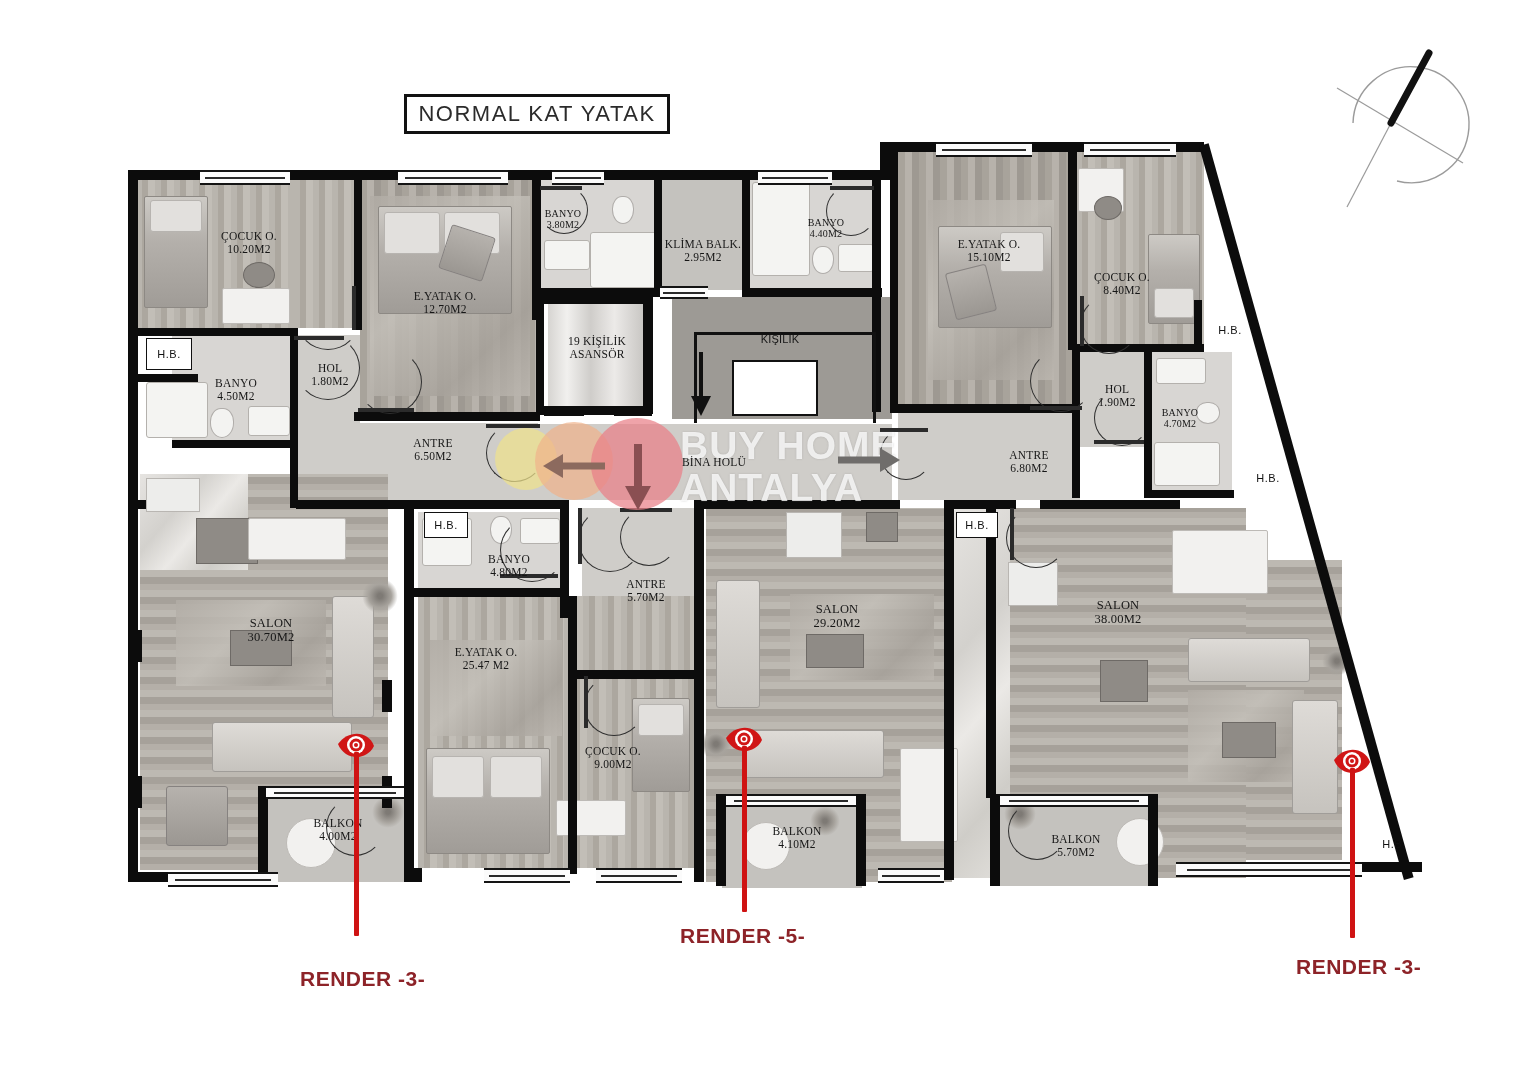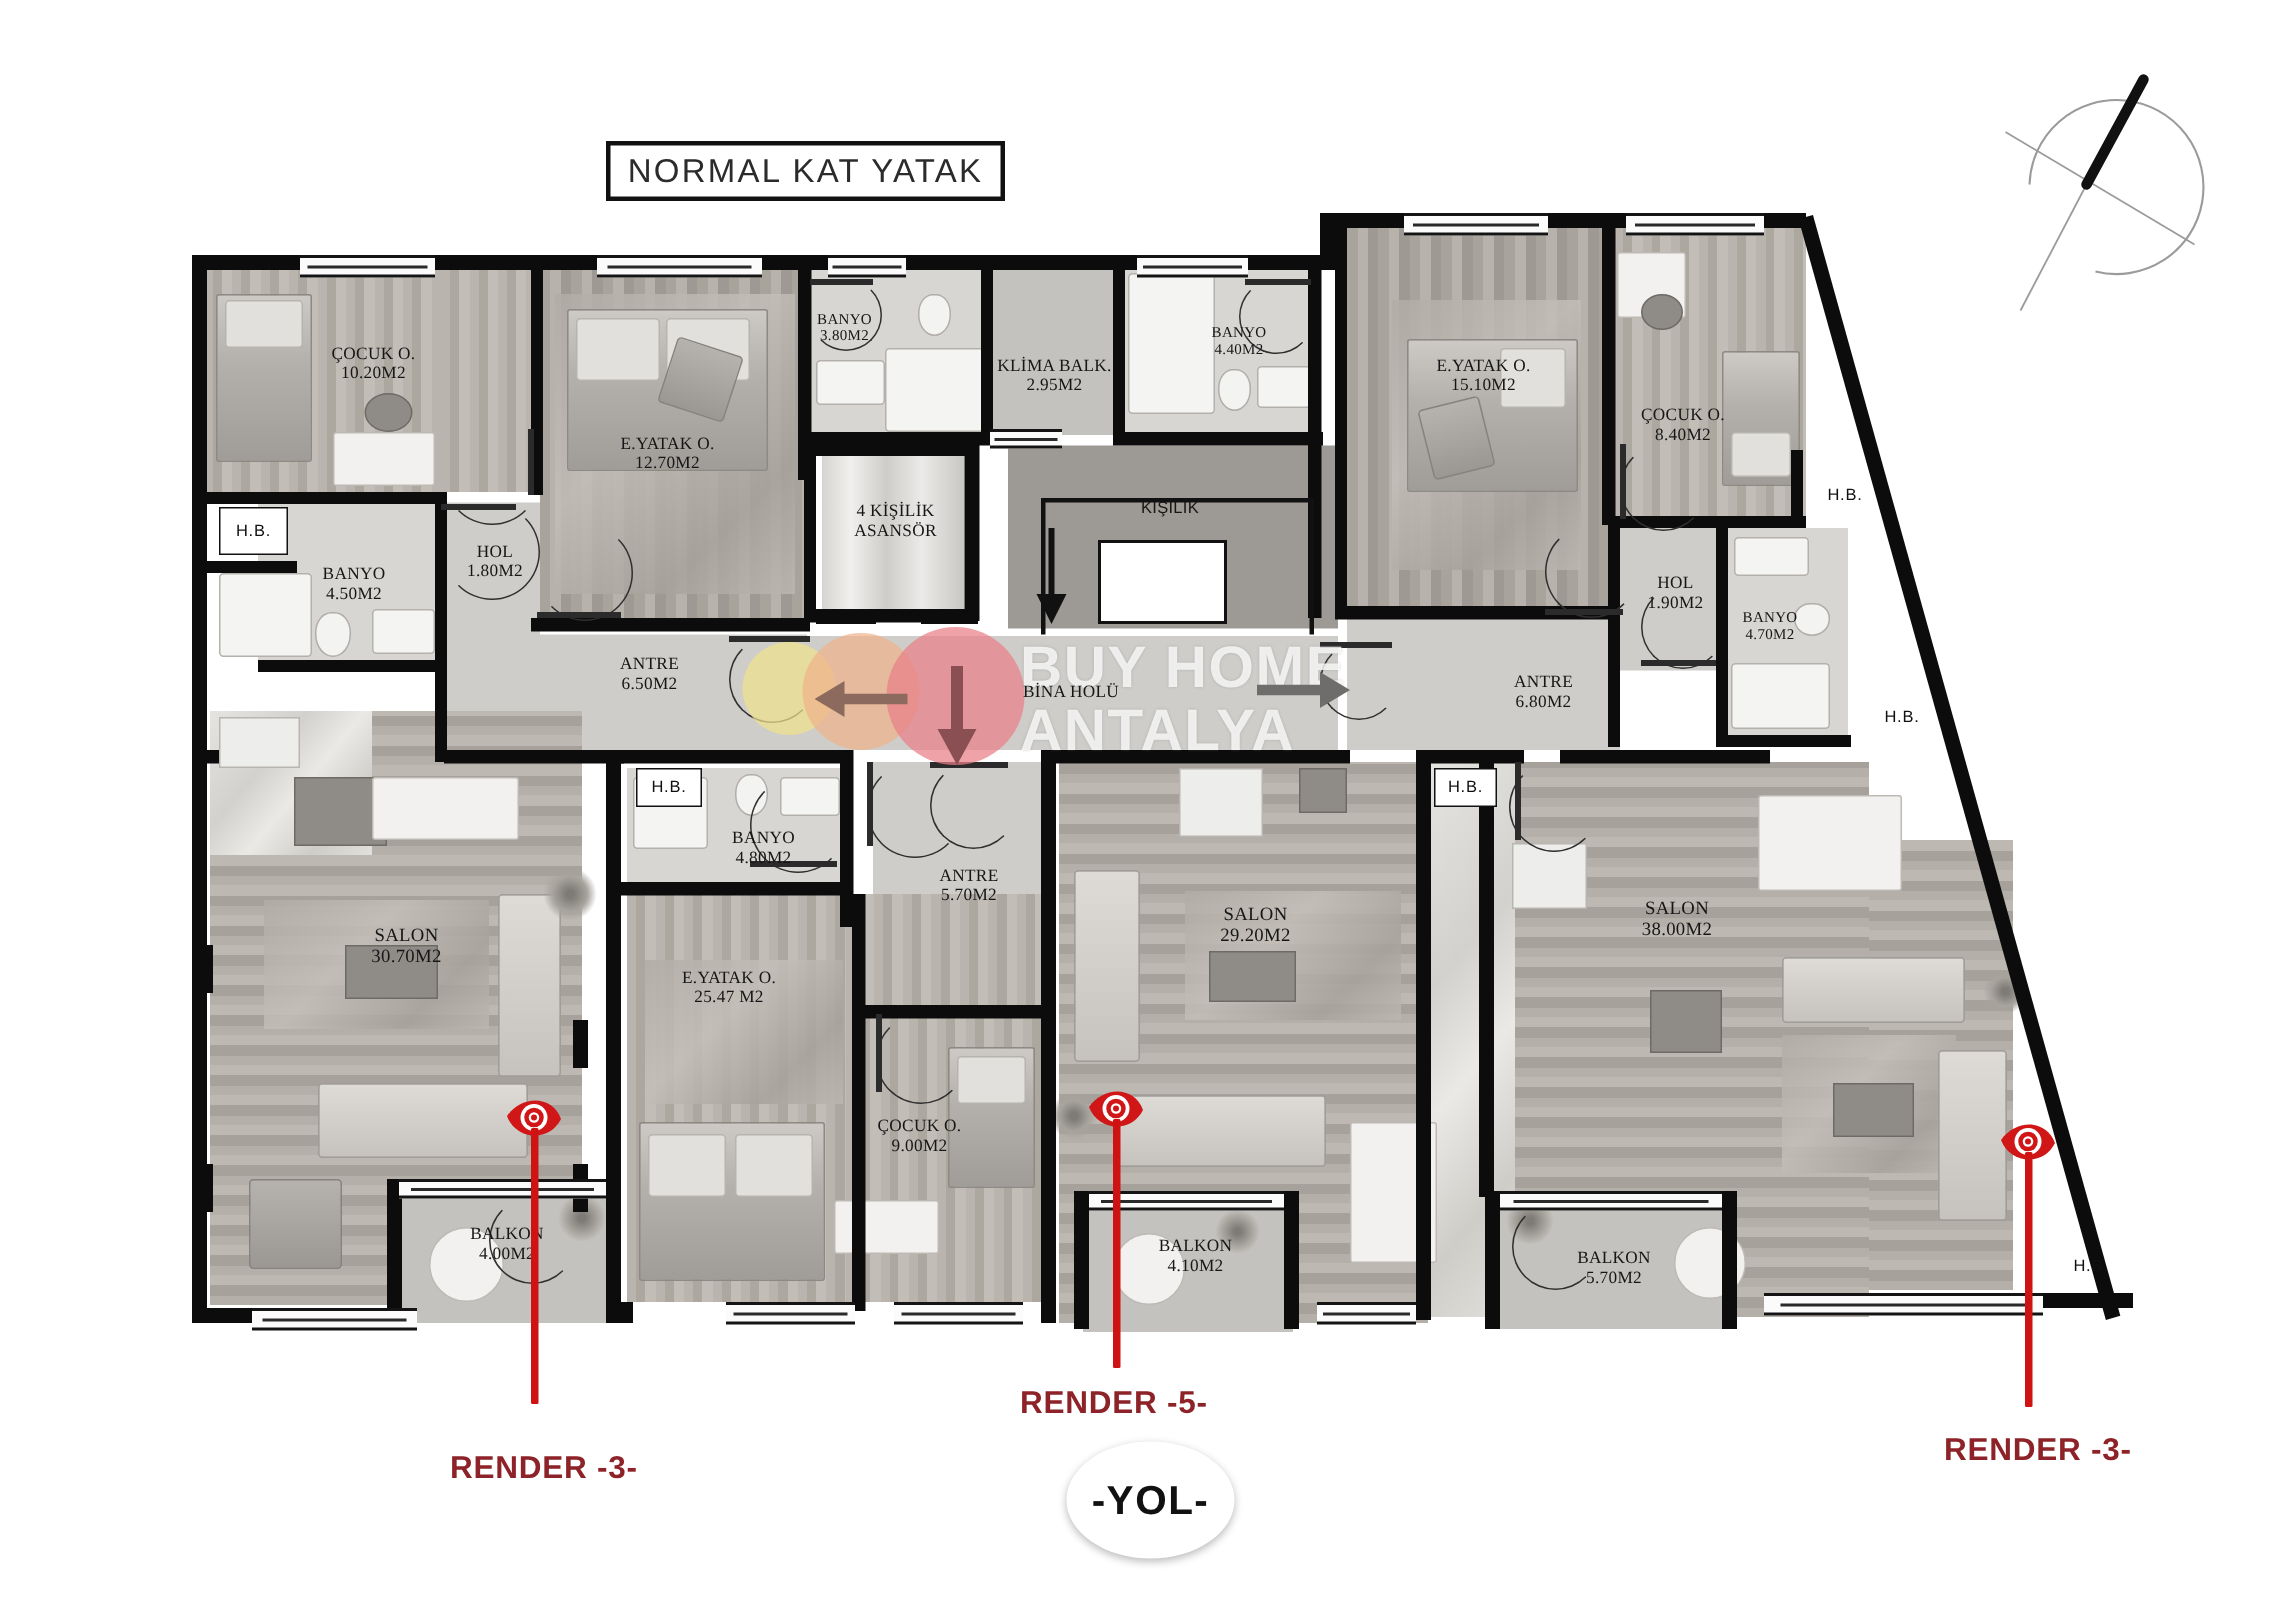--- a/index.html
+++ b/index.html
@@ -492,21 +492,21 @@
   <div class="lbl big" style="left:1118px;top:612px;">
     <span class="n">SALON</span>
       <span class="a">38.00M2</span>
     </div>
   <div class="lbl" style="left:1076px;top:846px;">
     <span class="n">BALKON</span>
       <span class="a">5.70M2</span>
     </div>
 
   <div class="lbl" style="left:597px;top:348px;">
-    <span class="n">4 KİŞİLİK</span>
+    <span class="n">19 KİŞİLİK</span>
       <span class="a">ASANSÖR</span>
     </div>
   <div class="lbl" style="left:780px;top:339px;font-family:'Liberation Sans',sans-serif;font-size:11px;">KİŞİLİK</div>
   <div class="lbl" style="left:714px;top:462px;">BİNA HOLÜ</div>
 
   <div class="hb" style="left:146px;top:338px;width:44px;height:30px;">H.B.</div>
   <div class="hb" style="left:424px;top:512px;width:42px;height:24px;">H.B.</div>
   <div class="hb" style="left:956px;top:512px;width:40px;height:24px;">H.B.</div>
   <div class="hb" style="left:1210px;top:318px;width:40px;height:24px;border:none;background:transparent;">H.B.</div>
   <div class="hb" style="left:1248px;top:466px;width:40px;height:24px;border:none;background:transparent;">H.B.</div>
@@ -541,21 +541,20 @@
       <path d="M4 16 C14 2, 34 2, 40 18 C32 34, 10 32, 4 16 Z" fill="#d01616"></path>
       <circle cx="22" cy="17" r="9" fill="#fff"></circle>
         <circle cx="22" cy="17" r="6.5" fill="#d01616"></circle>
       <circle cx="22" cy="17" r="3.5" fill="#fff"></circle>
         <circle cx="22" cy="17" r="2" fill="#d01616"></circle>
     </svg>
   </div>
   <div class="rstem" style="left:1350px;top:768px;height:170px;"></div>
   <div class="rlabel" style="left:1296px;top:955px;">RENDER -3-</div>
 
-  <div id="yol">-YOL-</div>
 
   <svg id="compass" viewBox="0 0 150 175">
     <path d="M18 78 A58 58 0 1 1 62 136" stroke="#9b9b9b" stroke-width="1.4" fill="none"></path>
     <line x1="2" y1="43" x2="128" y2="118" stroke="#9b9b9b" stroke-width="1.2"></line>
     <line x1="56" y1="78" x2="12" y2="162" stroke="#9b9b9b" stroke-width="1.2"></line>
     <line x1="94" y1="8" x2="56" y2="78" stroke="#111" stroke-width="7" stroke-linecap="round"></line>
   </svg>
 
 </div>
 

